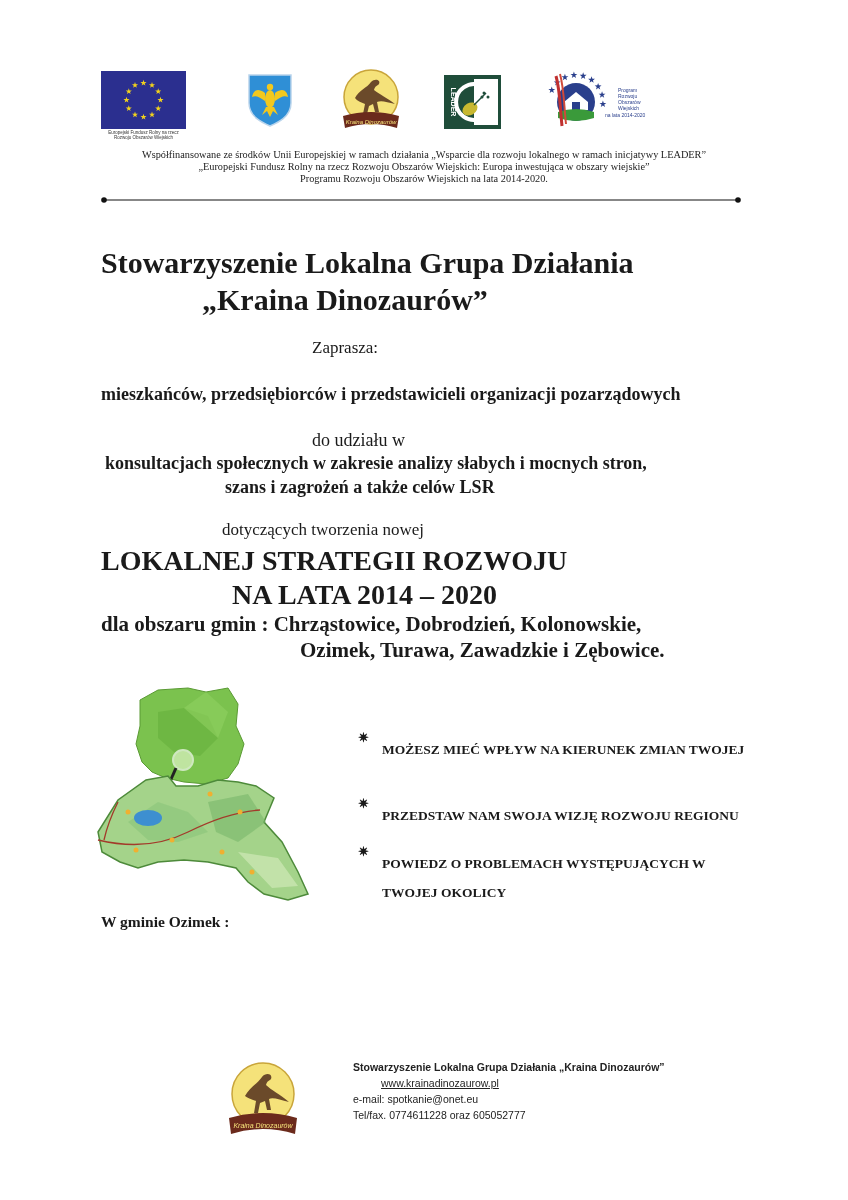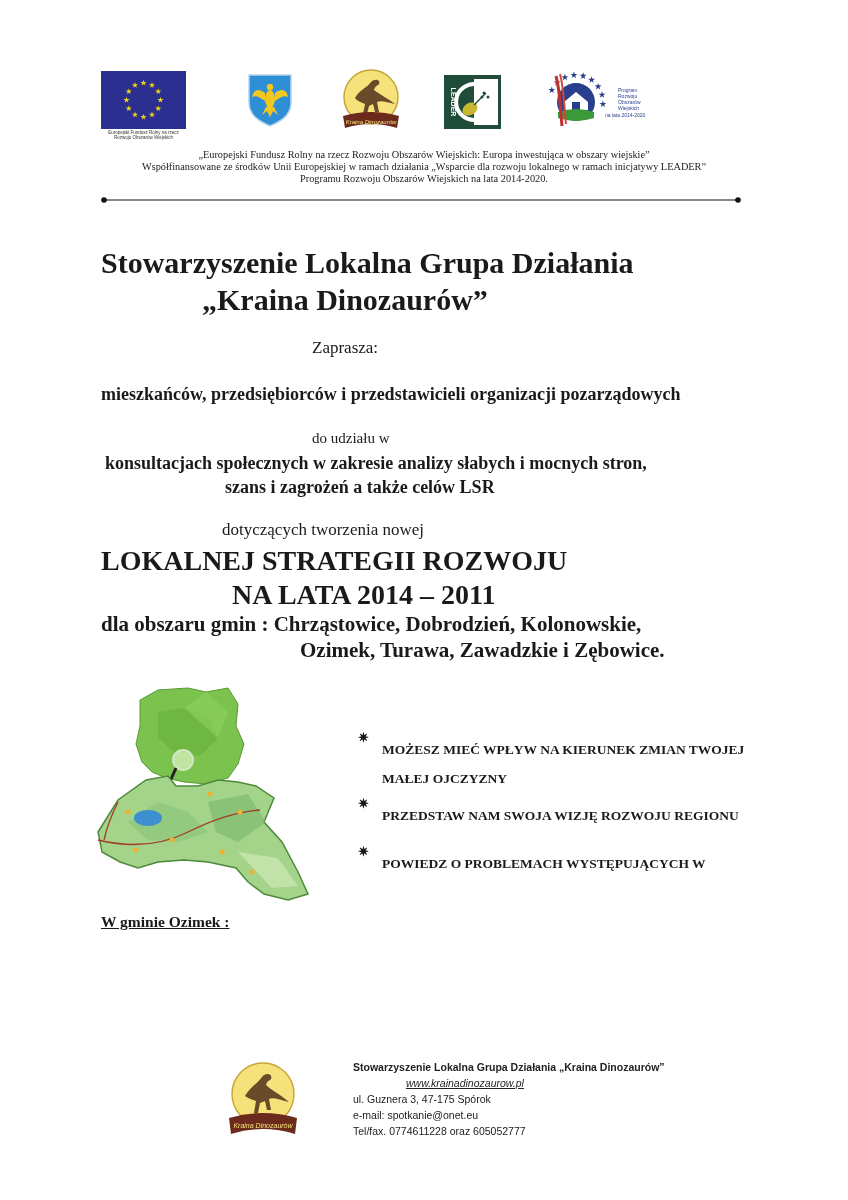--- a/index.html
+++ b/index.html
@@ -20,21 +20,21 @@
   .fund-lines { left:80px; top:149px; width:688px; text-align:center;
                 font-size:10.3px; line-height:12.2px; color:#222; }
   .divider { left:101px; top:199px; width:640px; height:2px; }
 
   
   .h1 { font-weight:bold; font-size:30px; line-height:36px; }
   .t1 { left:101px; top:245px; }
   .t2 { left:202px; top:282px; }
   .zaprasza { left:312px; top:338px; font-size:17px; }
   .invitees { left:101px; top:384px; font-weight:bold; font-size:18px; }
-  .do-udzialu { left:312px; top:430px; font-size:15px; }
+  .do-udzialu { left:312px; top:430px; font-size:18px; }
   .consult1 { left:105px; top:453px; font-weight:bold; font-size:18px; }
   .consult2 { left:225px; top:477px; font-weight:bold; font-size:18px; }
   .dotyczacych { left:222px; top:520px; font-size:17px; }
   .lsr1 { left:101px; top:545px; font-weight:bold; font-size:28px; line-height:32px; }
   .lsr2 { left:232px; top:579px; font-weight:bold; font-size:28px; line-height:32px; }
   .gmin1 { left:101px; top:612px; font-weight:bold; font-size:21px; }
   .gmin2 { left:300px; top:638px; font-weight:bold; font-size:21px; }
 
   
   .map { left:88px; top:682px; width:232px; height:225px; }
@@ -42,27 +42,27 @@
   
   .bullet { left:358px; width:420px; font-weight:bold; font-size:13.5px; line-height:17px; }
   .bullet .star { position:absolute; left:0; top:0; font-size:13px; }
   .bullet .txt { display:block; margin-left:24px;margin-top:12px; }
   .b1 { top:729px; }
   .b2 { top:795px; }
   .b3 { top:843px; }
 
   
   .sched { left:101px; top:912px; font-weight:bold; font-size:15.5px; line-height:20px; }
-  .sched div { white-space:pre;text-decoration:underline; }
+  .sched div { white-space:pre; }
 
   
   .dino-foot { left:225px; top:1060px; width:75px; height:80px; }
   .footer { left:353px; top:1059px; font-family:"Liberation Sans", sans-serif; font-size:10.5px; line-height:16px; color:#222; }
   .footer .org { font-weight:bold; }
-  .footer .www { margin-left:53px; text-decoration:underline; color:#222;font-style:italic; }
+  .footer .www { margin-left:28px; text-decoration:underline; color:#222; }
 </style>
 </head>
 <body>
 
 <div class="abs eu-flag">
   <svg width="85" height="58" viewBox="0 0 85 58">
     <g fill="#f2d21c" id="eustars">
         <path d="M59.50 25.80 L60.25 27.96 L62.54 28.01 L60.72 29.40 L61.38 31.59 L59.50 30.28 L57.62 31.59 L58.28 29.40 L56.46 28.01 L58.75 27.96 Z"></path>
         <path d="M57.22 34.30 L57.97 36.46 L60.27 36.51 L58.44 37.90 L59.10 40.09 L57.22 38.78 L55.34 40.09 L56.01 37.90 L54.18 36.51 L56.47 36.46 Z"></path>
         <path d="M51.00 40.52 L51.75 42.69 L54.04 42.73 L52.22 44.12 L52.88 46.31 L51.00 45.00 L49.12 46.31 L49.78 44.12 L47.96 42.73 L50.25 42.69 Z"></path>
@@ -140,42 +140,42 @@
     <path d="M18 8 C22 22 22 40 24 58" stroke="#d04a3a" stroke-width="2" fill="none"></path>
     <text x="76" y="26" font-size="5" fill="#2a3f8c" font-family="Liberation Sans, sans-serif">Program</text>
     <text x="76" y="32" font-size="5" fill="#2a3f8c" font-family="Liberation Sans, sans-serif">Rozwoju</text>
     <text x="76" y="38" font-size="5" fill="#2a3f8c" font-family="Liberation Sans, sans-serif">Obszarów</text>
     <text x="76" y="44" font-size="5" fill="#2a3f8c" font-family="Liberation Sans, sans-serif">Wiejskich</text>
     <text x="63" y="51" font-size="5" fill="#2a3f8c" font-family="Liberation Sans, sans-serif">na lata 2014-2020</text>
   </svg>
 </div>
 
 <div class="abs fund-lines">
+  <div>Współfinansowane ze środków Unii Europejskiej w ramach działania „Wsparcie dla rozwoju lokalnego w ramach inicjatywy LEADER”</div>
   <div>„Europejski Fundusz Rolny na rzecz Rozwoju Obszarów Wiejskich:  Europa inwestująca w obszary wiejskie”</div>
-  <div>Współfinansowane ze środków Unii Europejskiej w ramach działania „Wsparcie dla rozwoju lokalnego w ramach inicjatywy LEADER”</div>
   <div>Programu Rozwoju Obszarów Wiejskich na lata 2014-2020.</div>
 </div>
 
 <svg class="abs divider" viewBox="0 0 640 6" style="top:197px;height:6px;">
   <line x1="3" y1="3" x2="637" y2="3" stroke="#111" stroke-width="1.2"></line>
   <circle cx="3" cy="3" r="2.8" fill="#111"></circle>
   <circle cx="637" cy="3" r="2.8" fill="#111"></circle>
 </svg>
 
 <div class="abs h1 t1">Stowarzyszenie Lokalna Grupa Działania</div>
 <div class="abs h1 t2">„Kraina Dinozaurów”</div>
 
 <div class="abs zaprasza">Zaprasza:</div>
 <div class="abs invitees">mieszkańców, przedsiębiorców i przedstawicieli organizacji pozarządowych</div>
 <div class="abs do-udzialu">do udziału w</div>
 <div class="abs consult1">konsultacjach społecznych w zakresie analizy słabych i mocnych stron,</div>
 <div class="abs consult2">szans i zagrożeń a także celów LSR</div>
 <div class="abs dotyczacych">dotyczących tworzenia nowej</div>
 <div class="abs lsr1">LOKALNEJ STRATEGII ROZWOJU</div>
-<div class="abs lsr2">NA LATA 2014 – 2011</div>
+<div class="abs lsr2">NA LATA 2014 – 2020</div>
 <div class="abs gmin1">dla obszaru  gmin :  Chrząstowice, Dobrodzień, Kolonowskie,</div>
 <div class="abs gmin2">Ozimek, Turawa,  Zawadzkie i Zębowice.</div>
 
 <div class="abs map">
   <svg width="232" height="225" viewBox="0 0 232 225">
 
     <path d="M52 18 L70 8 L100 6 L118 10 L140 6 L150 22 L148 44 L156 62 L150 82 L140 96 L118 102 L96 100 L78 96 L64 90 L54 80 L48 62 L52 44 Z" fill="#7bc24e" stroke="#5a9a34" stroke-width="1"></path>
     <path d="M70 30 L96 26 L120 34 L130 56 L112 74 L86 70 L70 56 Z" fill="#6ab23e" opacity="0.7"></path>
     <path d="M96 26 L118 10 L140 30 L130 56 Z" fill="#8fd060" opacity="0.6"></path>
     <circle cx="95" cy="78" r="10" fill="#bfe4a0" stroke="#cfe8c0" stroke-width="2"></circle>
@@ -196,43 +196,42 @@
       <circle cx="48" cy="168" r="2.5"></circle>
         <circle cx="134" cy="170" r="2.5"></circle>
       <circle cx="164" cy="190" r="2.5"></circle>
     </g>
   </svg>
 </div>
 
 <div class="abs bullet b1">
   <span class="star">✷</span>
   <span class="txt">MOŻESZ MIEĆ WPŁYW NA KIERUNEK ZMIAN TWOJEJ</span>
-  <span class="txt">MAŁEJ OJCZYZNY</span>
 </div>
 <div class="abs bullet b2">
   <span class="star">✷</span>
   <span class="txt">PRZEDSTAW  NAM SWOJA WIZJĘ ROZWOJU REGIONU</span>
 </div>
 <div class="abs bullet b3">
   <span class="star">✷</span>
   <span class="txt">POWIEDZ O PROBLEMACH WYSTĘPUJĄCYCH W</span>
+  <span class="txt">TWOJEJ OKOLICY</span>
 </div>
 
 <div class="abs sched">
   <div>W gminie Ozimek :</div>
 </div>
 
 <div class="abs dino-foot">
   <svg width="75" height="80" viewBox="0 0 75 80">
     <circle cx="38" cy="34" r="31" fill="#f5e27a" stroke="#c9a53a" stroke-width="1.5"></circle>
     <path d="M20 36 C24 28 32 24 37 17 C41 12 48 14 46 19 C44 21 42 21 41 25 C46 30 55 34 64 42 C55 40 48 37 44 39 L46 50 L42 50 L40 41 L35 43 L33 53 L29 53 L31 41 C26 39 22 38 20 36 Z" fill="#6b4a2a"></path>
     <path d="M4 58 Q38 48 72 58 L70 74 Q38 64 6 74 Z" fill="#6b2a1c"></path>
     <text x="38" y="68" font-size="7" fill="#f5e27a" text-anchor="middle" font-style="italic" font-family="Liberation Sans, sans-serif">Kraina Dinozaurów</text>
   </svg>
 </div>
 
 <div class="abs footer">
   <div class="org">Stowarzyszenie Lokalna Grupa Działania „Kraina Dinozaurów”</div>
   <div><a class="www">www.krainadinozaurow.pl</a></div>
-  <div>ul. Guznera 3, 47-175 Spórok</div>
   <div>e-mail: spotkanie@onet.eu</div>
   <div>Tel/fax. 0774611228  oraz 605052777</div>
 </div>
 
 </body></html>

